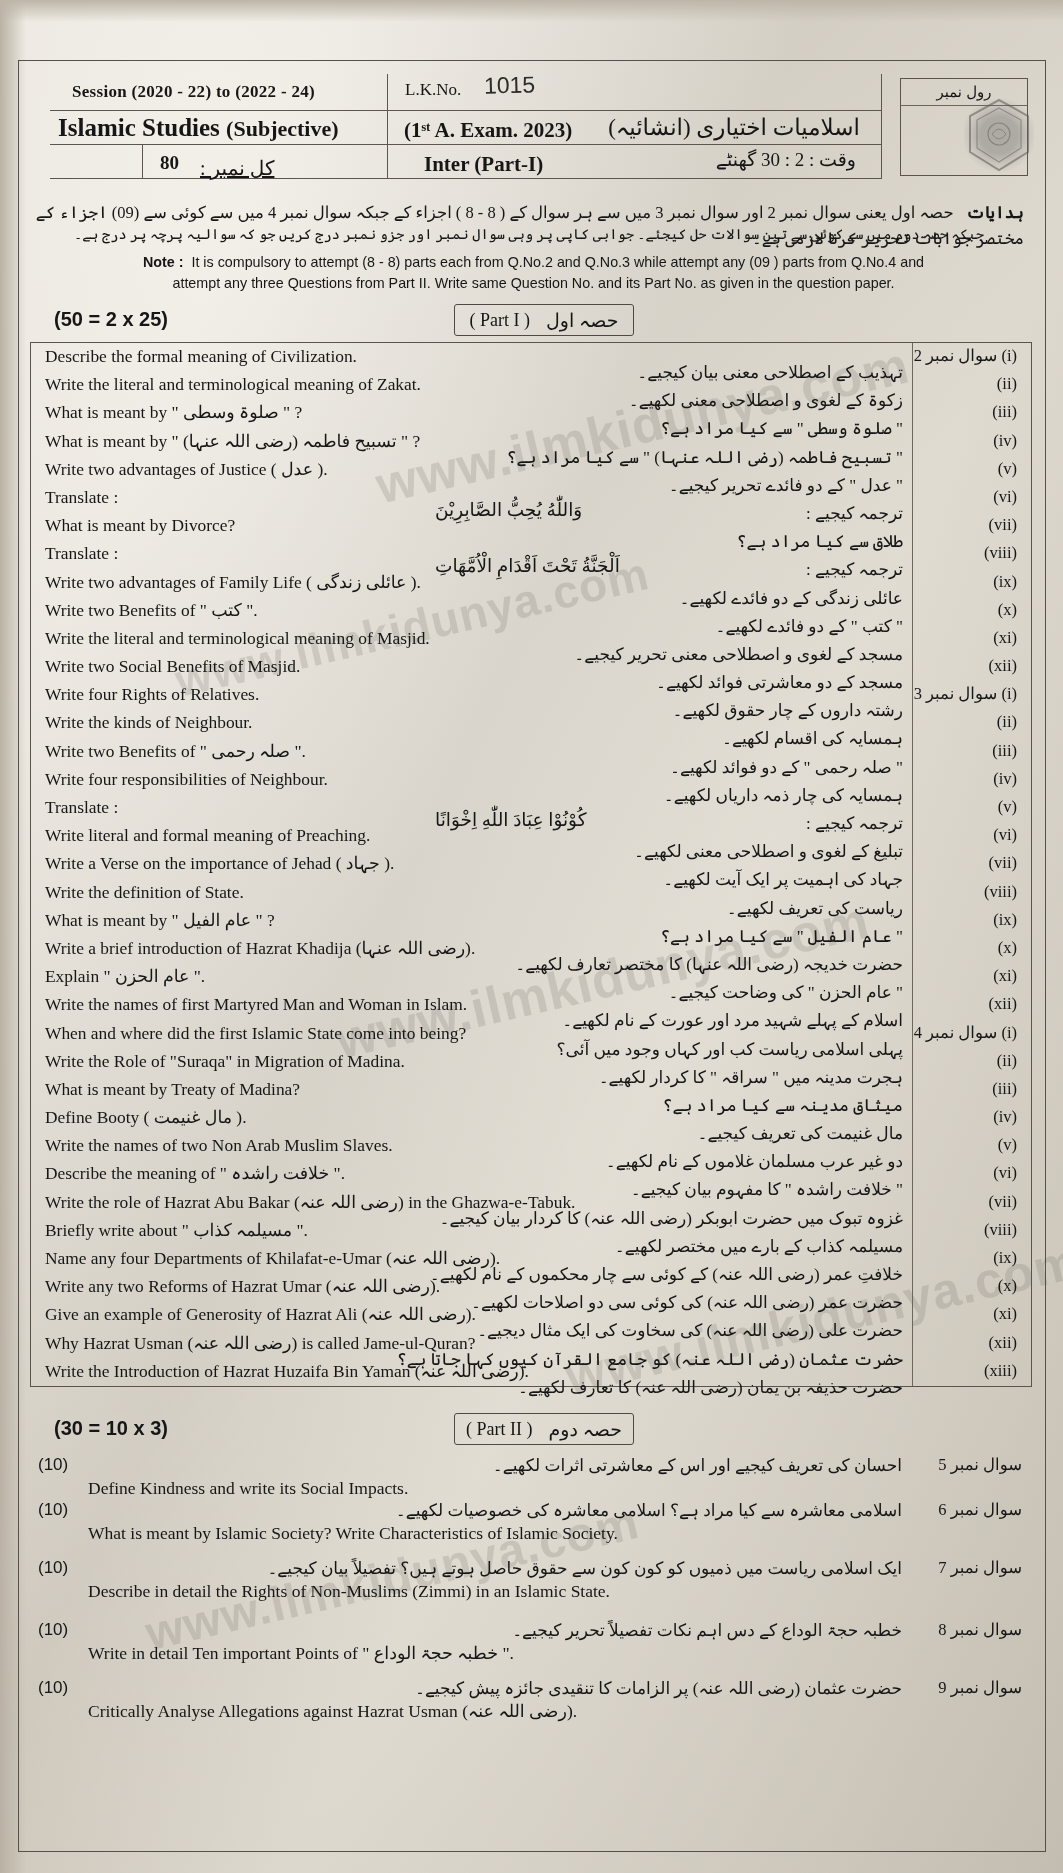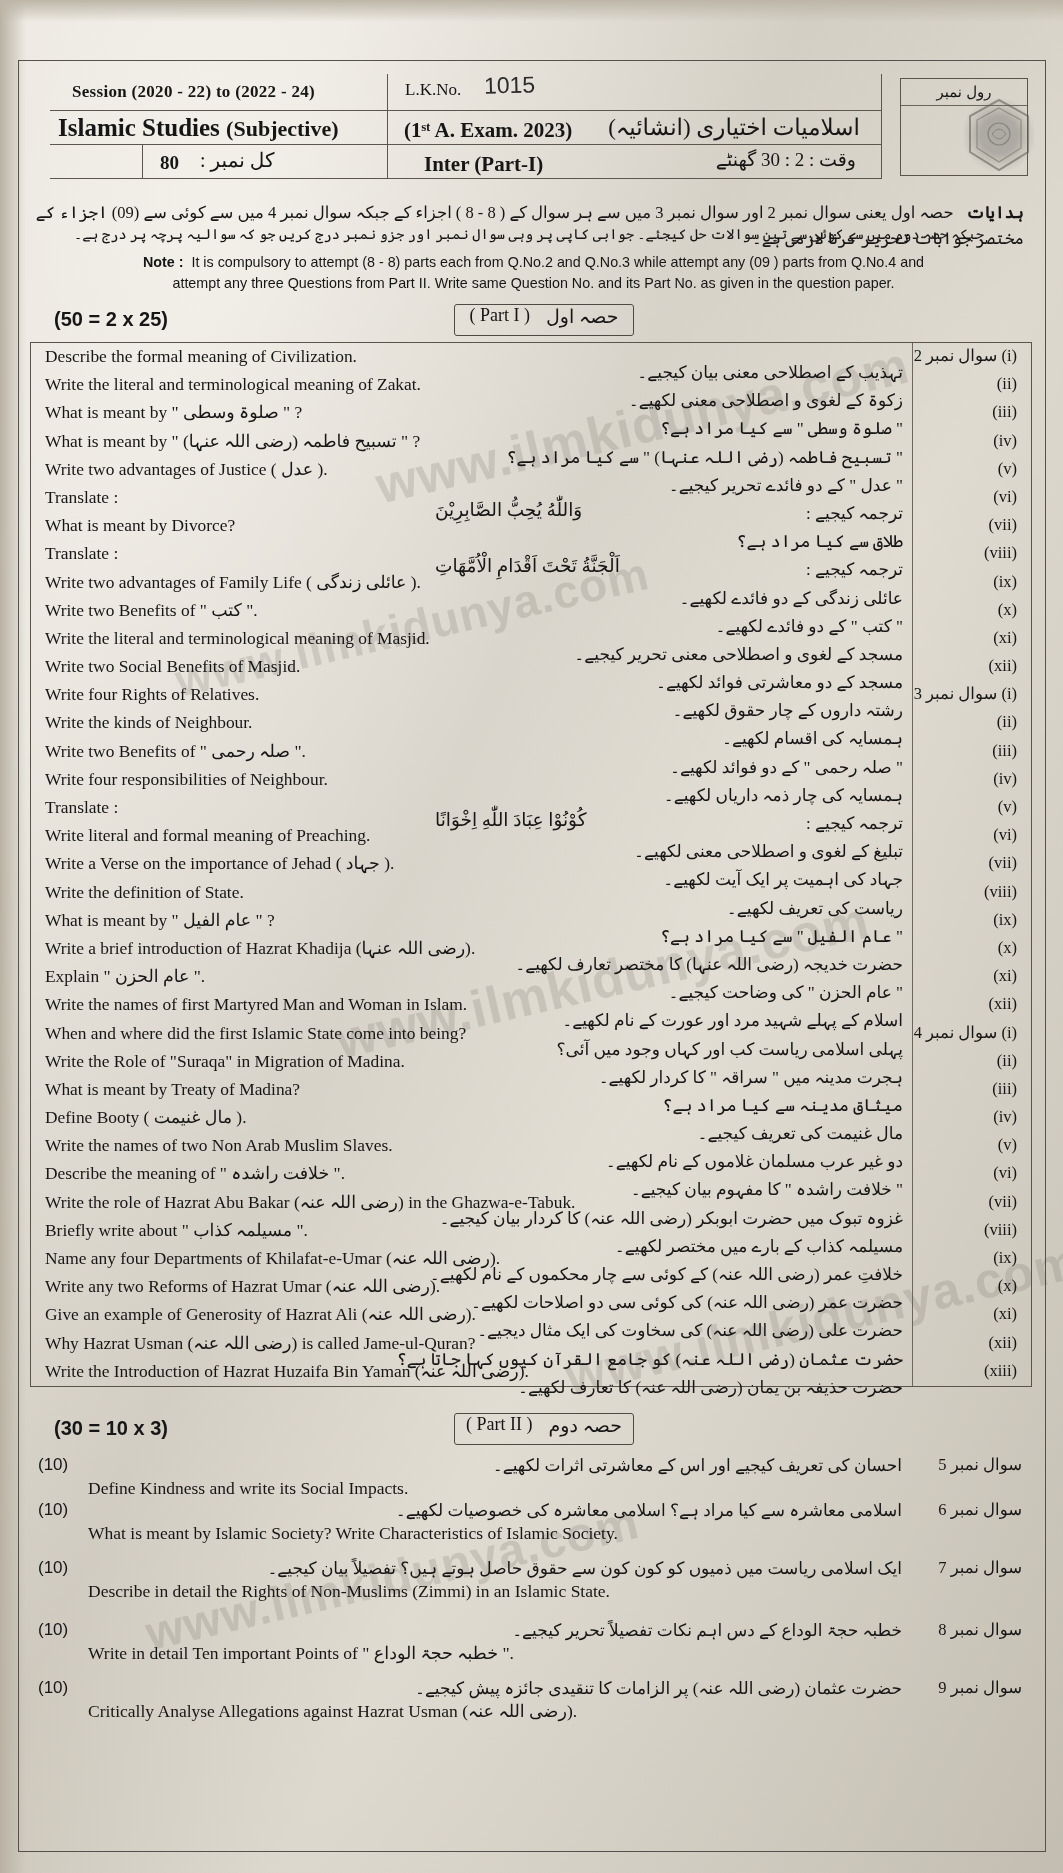--- a/index.html
+++ b/index.html
@@ -60,21 +60,21 @@
   .seal svg{opacity:.55}
 
   .t-session{position:absolute;left:40px;top:8px;font-size:17px;letter-spacing:.3px;font-weight:bold;}
   .t-lkno{position:absolute;left:373px;top:6px;font-size:17px;}
   .t-lknum{position:absolute;left:452px;top:-2px;font-size:23px;font-family:"Liberation Sans",sans-serif;color:#2b2b2b;transform:rotate(-1.5deg);}
   .t-subject{position:absolute;left:26px;top:40px;font-size:25px;font-weight:bold;font-family:"Liberation Serif",serif;}
   .t-subj-sub{font-size:22px;}
   .t-exam{position:absolute;left:372px;top:44px;font-size:21px;font-weight:bold;}
   .t-urdu1{position:absolute;right:172px;top:40px;font-size:23px;direction:rtl;}
   .t-marks{position:absolute;left:128px;top:78px;font-size:19px;font-weight:bold;}
-  .t-marks-u{position:absolute;left:168px;top:74px;font-size:20px;direction:rtl;}
+  .t-marks-u{position:absolute;left:168px;top:82px;font-size:20px;direction:rtl;text-decoration:underline;}
   .t-inter{position:absolute;left:392px;top:78px;font-size:21px;font-weight:bold;}
   .t-time{position:absolute;right:176px;top:74px;font-size:19px;direction:rtl;}
 
   .rule1{position:absolute;left:18px;top:36px;right:150px;border-top:1px solid #5c564e;}
   .rule2{position:absolute;left:18px;top:70px;right:150px;border-top:1px solid #5c564e;}
   .rule3{position:absolute;left:18px;top:104px;right:150px;border-top:1px solid #5c564e;}
   .vline-a{position:absolute;left:355px;top:0;height:104px;border-left:1px solid #5c564e;}
   .vline-b{position:absolute;right:150px;top:0;height:104px;border-left:1px solid #5c564e;}
   .vline-c{position:absolute;left:110px;top:70px;height:34px;border-left:1px solid #5c564e;}
 
@@ -84,21 +84,21 @@
   .instr2{position:absolute;left:34px;top:226px;width:990px;direction:rtl;text-align:center;font-size:14px;}
   .note{position:absolute;left:46px;top:252px;width:975px;font-family:"Liberation Sans",sans-serif;font-size:14.3px;line-height:1.45;text-align:center;}
   .note b{font-weight:bold;}
 
   
   .partbar{position:absolute;left:30px;width:1000px;height:36px;}
   .marks-tag{position:absolute;left:24px;top:2px;font-size:20px;font-family:"Liberation Sans",sans-serif;font-weight:bold;}
   .part-pill{
     position:absolute;left:424px;top:-2px;width:178px;height:30px;
     border:1px solid #4e4a43;border-radius:3px;
-    display:flex;align-items:flex-start;justify-content:center;gap:16px;
+    display:flex;align-items:center;justify-content:center;gap:16px;
     font-size:18px;
   }
   .part-pill .ur{font-size:19px;}
 
   
   .qbox{position:absolute;left:30px;width:1000px;border:1px solid #5a544c;}
   .qrow{position:relative;height:28.2px;}
   .qrow .en{position:absolute;left:14px;top:3px;font-size:17.4px;white-space:nowrap;}
   .qrow .ur{position:absolute;right:128px;top:2px;font-size:17px;direction:rtl;white-space:nowrap;margin-top:17px;}
   .qrow .rn{position:absolute;right:14px;top:3px;font-size:16.5px;direction:rtl;white-space:nowrap;}

